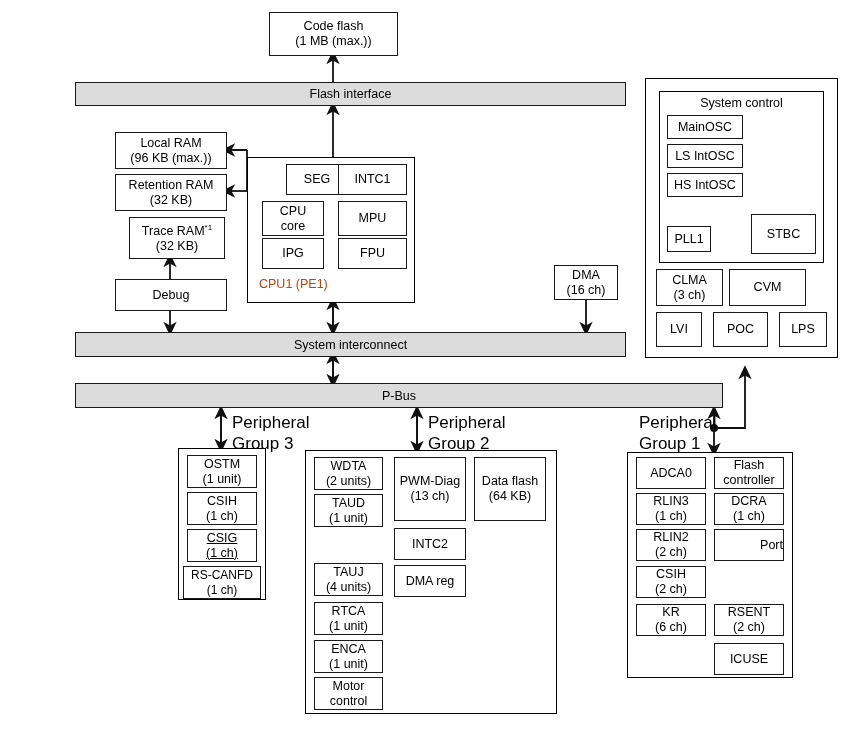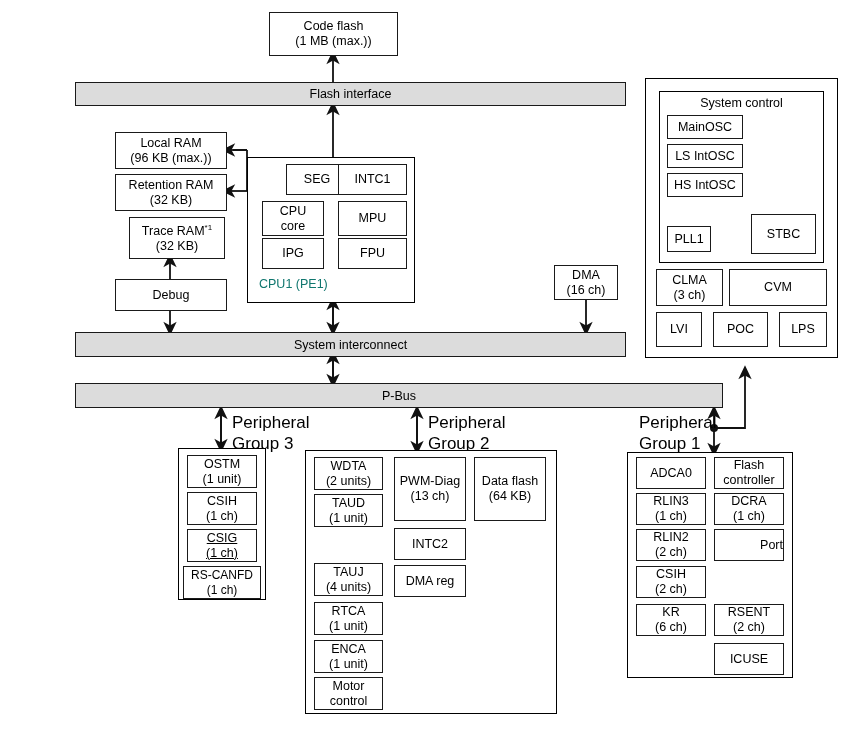--- a/index.html
+++ b/index.html
@@ -57,21 +57,21 @@
   }
   .inner-title {
     position: absolute;
     font-size: 12.5px;
     color: #000000;
     text-align: center;
   }
   .corner-label {
     position: absolute;
     font-size: 12.5px;
-    color: #0f766e;
+    color: #c2410c;
     text-align: left;
   }
   svg.wires {
     position: absolute;
     left: 0; top: 0;
     width: 858px; height: 733px;
     pointer-events: none;
   }
   .sup { font-size: 8px; vertical-align: super; }
 </style>
@@ -201,21 +201,21 @@
     <span>PLL1</span>
   </div>
   <div class="box" style="left:751px; top:214px; width:65px; height:40px;">
     <span>STBC</span>
   </div>
 
   <div class="box" style="left:656px; top:269px; width:67px; height:37px;">
     <span>CLMA</span>
     <span class="l2">(3 ch)</span>
   </div>
-  <div class="box" style="left:729px; top:269px; width:98px; height:37px;">
+  <div class="box" style="left:729px; top:269px; width:77px; height:37px;">
     <span>CVM</span>
   </div>
 
   <div class="box" style="left:656px; top:312px; width:46px; height:35px;">
     <span>LVI</span>
   </div>
   <div class="box" style="left:713px; top:312px; width:55px; height:35px;">
     <span>POC</span>
   </div>
   <div class="box" style="left:779px; top:312px; width:48px; height:35px;">

